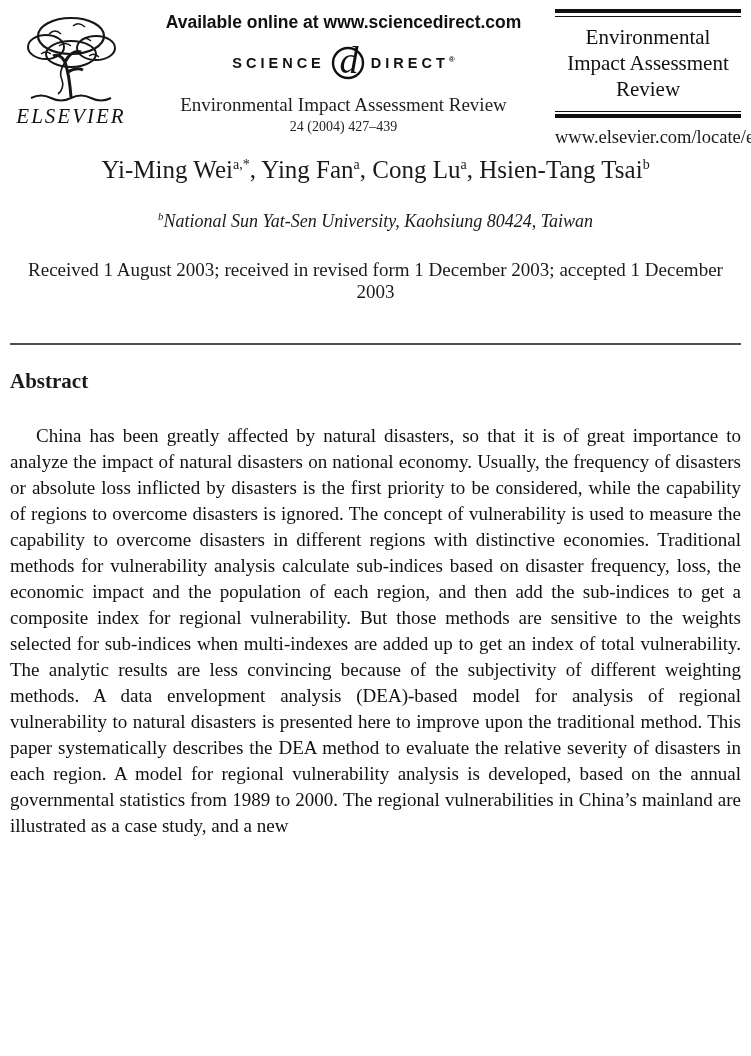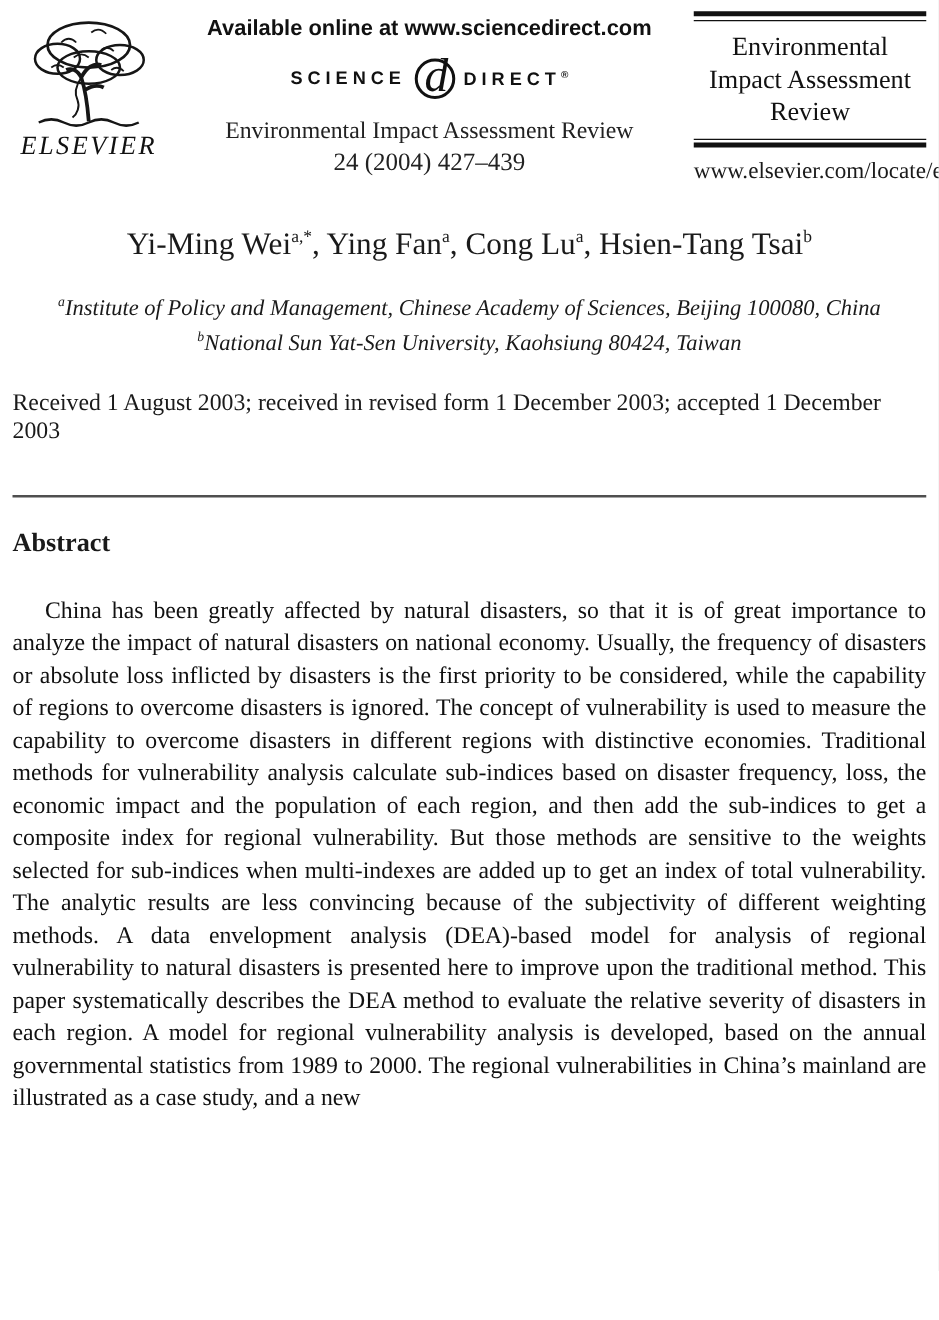--- a/index.html
+++ b/index.html
@@ -59,21 +59,21 @@
     color: #111;
   }
   .sd-circle { margin: 0 2px; }
   .sd-reg { font-size: 8px; vertical-align: super; letter-spacing: 0; }
   .journal-name-center {
     font-size: 19px;
     margin-top: 10px;
     color: #222;
   }
   .journal-citation {
-    font-size: 20px;
+    font-size: 14px;
     margin-top: 3px;
     color: #222;
   }
   .header-right { width: 186px; }
   .journal-box {
     border-top: 4px solid #111;
     border-bottom: 4px solid #111;
     padding: 2.5px 0;
     margin-top: 1px;
   }
@@ -98,37 +98,36 @@
   .article-title {
     margin: 70px auto 0 auto;
     max-width: 585px;
     text-align: center;
     font-weight: normal;
     font-size: 34px;
     line-height: 44px;
     color: #1a1a1a;
   }
   .authors {
-    margin-top: 26px;
     text-align: center;
     font-size: 25px;
     color: #1a1a1a;
   }
   .authors sup { font-size: 14px; }
   .affiliations {
     margin-top: 20px;
     text-align: center;
     font-style: italic;
     font-size: 18px;
     line-height: 24px;
   }
   .affiliations sup { font-size: 11px; }
   .received {
     margin-top: 26px;
-    text-align: left;
+    text-align: center;
     font-size: 19px;
   }
 
   
   .abstract-separator {
     border: none;
     border-top: 2px solid #4f4f4f;
     margin-top: 40px;
   }
   .abstract-heading {
@@ -194,21 +193,20 @@
       </div>
       <div class="journal-url">www.elsevier.com/locate/eiar</div>
     </div>
 
   </div>
 
 
   <div class="authors"><span>Yi-Ming Wei</span><sup>a,*</sup><span>, Ying Fan</span><sup>a</sup><span>, Cong Lu</span><sup>a</sup><span>, Hsien-Tang Tsai</span><sup>b</sup></div>
 
   <div class="affiliations">
-    <div><sup>a</sup><span>Institute of Policy and Management, Chinese Academy of Sciences, Beijing 100080, China</span></div>
     <div><sup>b</sup><span>National Sun Yat-Sen University, Kaohsiung 80424, Taiwan</span></div>
   </div>
 
   <div class="received">Received 1 August 2003; received in revised form 1 December 2003; accepted 1 December 2003</div>
 
   <hr class="abstract-separator">
 
   <div class="abstract-heading">Abstract</div>
 
   <p class="abstract-body">China has been greatly affected by natural disasters, so that it is of great importance to analyze the impact of natural disasters on national economy. Usually, the frequency of disasters or absolute loss inflicted by disasters is the first priority to be considered, while the capability of regions to overcome disasters is ignored. The concept of vulnerability is used to measure the capability to overcome disasters in different regions with distinctive economies. Traditional methods for vulnerability analysis calculate sub-indices based on disaster frequency, loss, the economic impact and the population of each region, and then add the sub-indices to get a composite index for regional vulnerability. But those methods are sensitive to the weights selected for sub-indices when multi-indexes are added up to get an index of total vulnerability. The analytic results are less convincing because of the subjectivity of different weighting methods. A data envelopment analysis (DEA)-based model for analysis of regional vulnerability to natural disasters is presented here to improve upon the traditional method. This paper systematically describes the DEA method to evaluate the relative severity of disasters in each region. A model for regional vulnerability analysis is developed, based on the annual governmental statistics from 1989 to 2000. The regional vulnerabilities in China’s mainland are illustrated as a case study, and a new</p>

